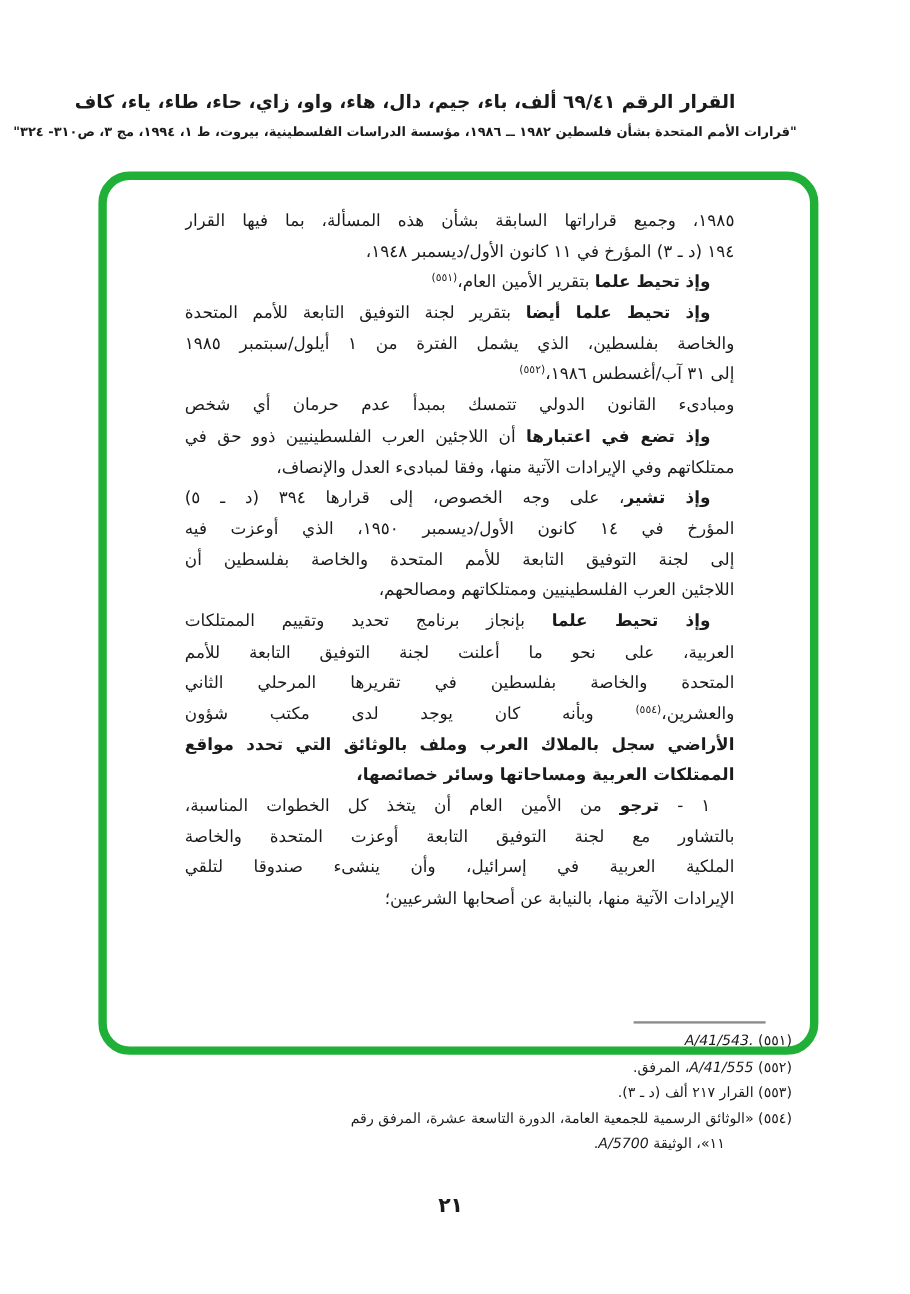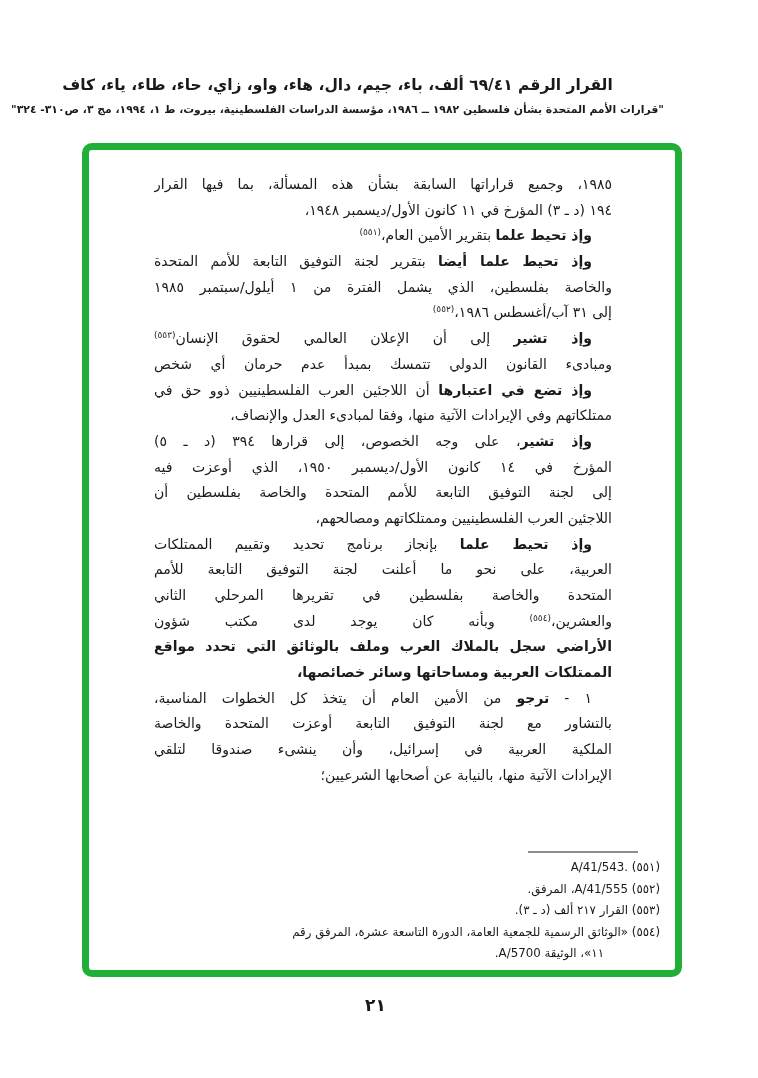--- a/index.html
+++ b/index.html
@@ -6,35 +6,35 @@
   html,body { background:#ffffff; }
   .page {
     position:relative; width:758px; height:1078px; background:#fff;
     font-family:"DejaVu Sans", sans-serif; color:#1a1a1a; overflow:hidden;
     direction:rtl;
   }
   .header { position:absolute; top:76px; left:0; width:675px; text-align:center; }
   .title  { font-size:15.5px; font-weight:bold; letter-spacing:0.2px; }
   .source { font-size:10.8px; font-weight:bold; margin-top:9px; }
   .frame {
-    position:absolute; left:82px; top:143px; width:600px; height:834px;
-    border:7px solid #20b038; border-radius:10px;
+    position:absolute; left:82px; top:143px; width:600px; height:736px;
+    border:7px solid #20b038; border-radius:26px;
   }
   .bodytext {
     position:absolute; top:22px; right:63px; width:458px; direction:rtl;
   }
   .line {
     font-size:14px; line-height:25.7px; height:25.7px;
     text-align:right; overflow:hidden;
   }
   .line.just { text-align:justify; text-align-last:justify; text-justify:inter-word; }
   .line.ind  { padding-right:20px; }
   .bold { font-weight:bold; }
   sup.ref { font-size:9px; vertical-align:baseline; position:relative; top:-5px; }
-  .ltr { direction:ltr; unicode-bidi:isolate; }
+  .ltr { direction:ltr; unicode-bidi:isolate;font-style:italic; }
   .fnsep {
     position:absolute; top:701px; right:37px; width:110px; height:0;
     border-top:2px solid #8d8d8d;
   }
   .footnotes { position:absolute; top:707px; right:15px; width:442px; direction:rtl; }
   .fline {
     font-size:11.8px; line-height:21.5px; height:21.5px;
     text-align:right; white-space:nowrap; overflow:visible;
   }
   .fline.ind2 { padding-right:56px; }
@@ -54,21 +54,20 @@
   </div>
 
   <div class="frame" style="border-color: rgb(32, 176, 56);">
     <div class="bodytext" id="body-lines">
         <div class="line just"><span>١٩٨٥، وجميع قراراتها السابقة بشأن هذه المسألة، بما فيها القرار</span></div>
         <div class="line"><span>١٩٤ (د ـ ٣) المؤرخ في ١١ كانون الأول/ديسمبر ١٩٤٨،</span></div>
         <div class="line ind"><span class="bold">وإذ تحيط علما</span><span> بتقرير الأمين العام،</span><sup class="ref">(٥٥١)</sup></div>
         <div class="line just ind"><span class="bold">وإذ تحيط علما أيضا</span><span> بتقرير لجنة التوفيق التابعة للأمم المتحدة</span></div>
         <div class="line just"><span>والخاصة بفلسطين، الذي يشمل الفترة من ١ أيلول/سبتمبر ١٩٨٥</span></div>
         <div class="line"><span>إلى ٣١ آب/أغسطس ١٩٨٦،</span><sup class="ref">(٥٥٢)</sup></div>
-        <div class="line just ind"><span class="bold">وإذ تشير</span><span> إلى أن الإعلان العالمي لحقوق الإنسان</span><sup class="ref">(٥٥٣)</sup></div>
         <div class="line just"><span>ومبادىء القانون الدولي تتمسك بمبدأ عدم حرمان أي شخص</span></div>
         <div class="line just ind"><span class="bold">وإذ تضع في اعتبارها</span><span> أن اللاجئين العرب الفلسطينيين ذوو حق في</span></div>
         <div class="line"><span>ممتلكاتهم وفي الإيرادات الآتية منها، وفقا لمبادىء العدل والإنصاف،</span></div>
         <div class="line just ind"><span class="bold">وإذ تشير</span><span>، على وجه الخصوص، إلى قرارها ٣٩٤ (د ـ ٥)</span></div>
         <div class="line just"><span>المؤرخ في ١٤ كانون الأول/ديسمبر ١٩٥٠، الذي أوعزت فيه</span></div>
         <div class="line just"><span>إلى لجنة التوفيق التابعة للأمم المتحدة والخاصة بفلسطين أن</span></div>
         <div class="line"><span>اللاجئين العرب الفلسطينيين وممتلكاتهم ومصالحهم،</span></div>
         <div class="line just ind"><span class="bold">وإذ تحيط علما</span><span> بإنجاز برنامج تحديد وتقييم الممتلكات</span></div>
         <div class="line just"><span>العربية، على نحو ما أعلنت لجنة التوفيق التابعة للأمم</span></div>
         <div class="line just"><span>المتحدة والخاصة بفلسطين في تقريرها المرحلي الثاني</span></div>

